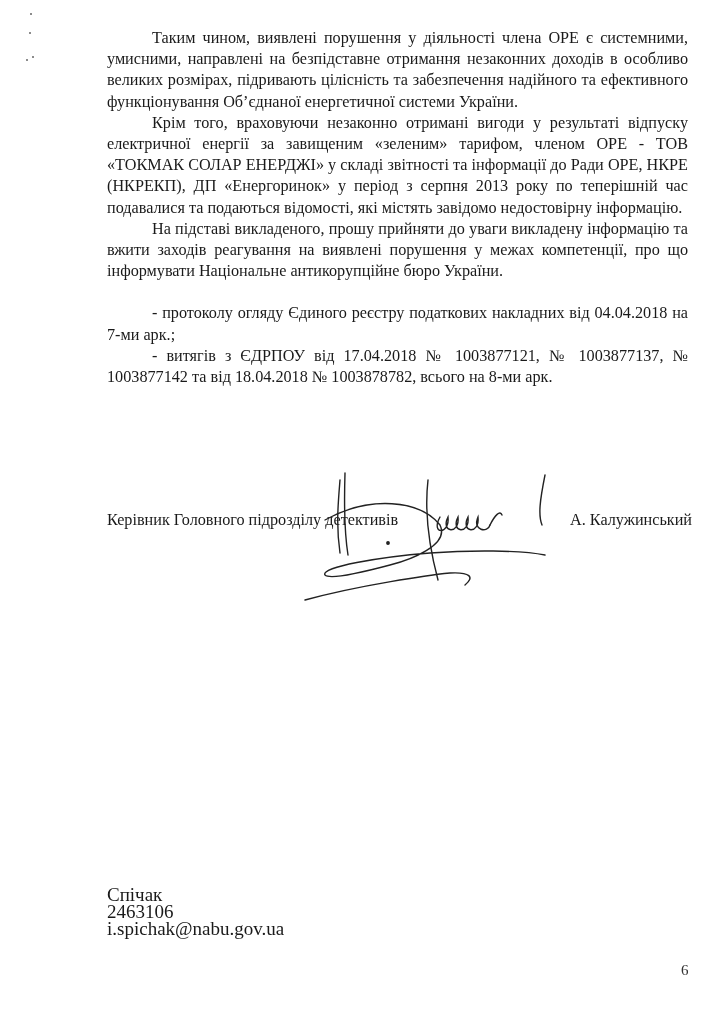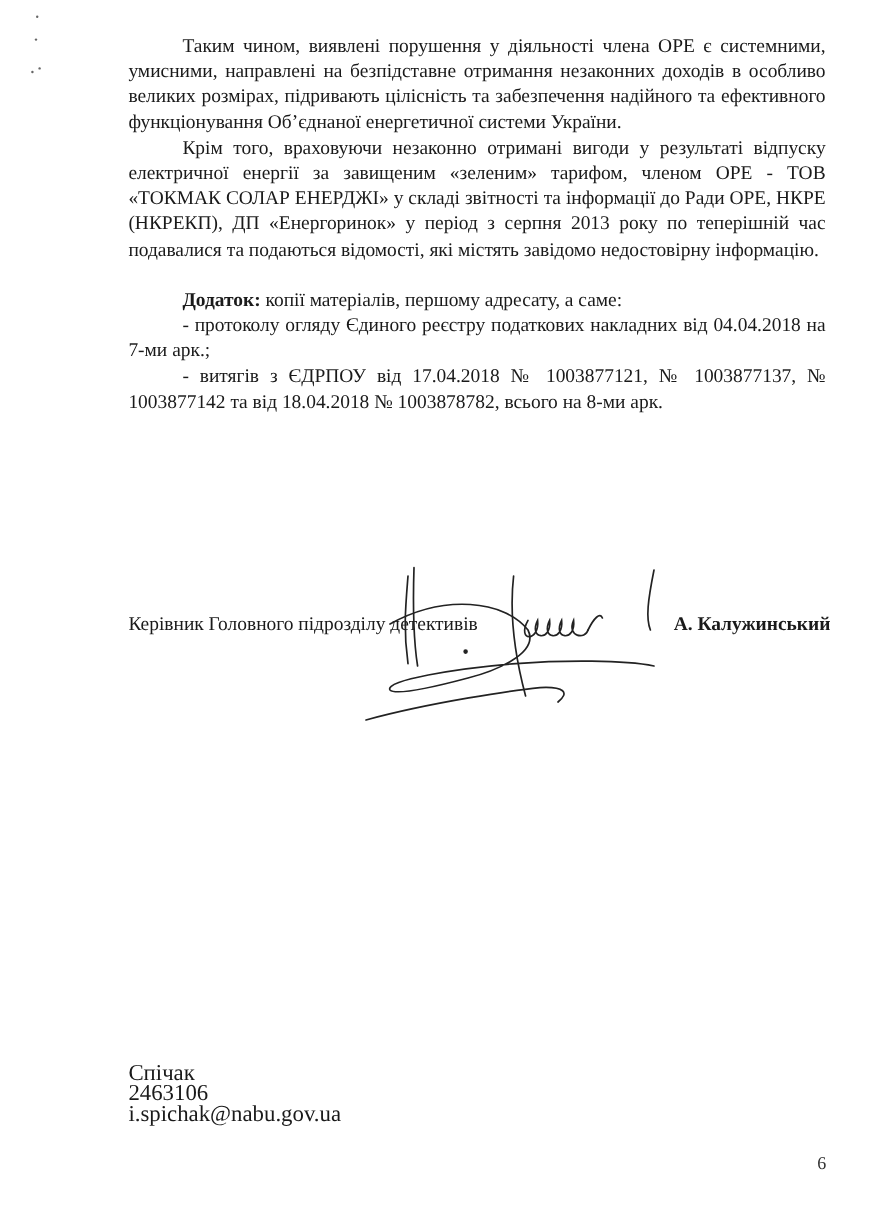--- a/index.html
+++ b/index.html
@@ -12,42 +12,42 @@
       position: absolute; left: 107px; top: 28px; width: 581px;
       font-size: 16.2px; line-height: 21.2px; text-align: justify;
     }
     .body-text p { margin: 0; text-indent: 45px; }
     .gap { height: 21px; }
     .bold { font-weight: bold; }
     .signoff {
       position: absolute; left: 107px; top: 510px; width: 585px;
       font-size: 16.2px; line-height: 21px;
     }
-    .signoff .name { position: absolute; right: 0; top: 0; font-weight: bold; }
+    .signoff .name { position: absolute; right: 0; top: 0; font-weight: normal; }
     .signature { position: absolute; left: 300px; top: 455px; width: 280px; height: 150px; }
     .contact {
       position: absolute; left: 107px; top: 886px; font-size: 19px; line-height: 17px;
     }
     .page-number { position: absolute; left: 681px; top: 962px; font-size: 15px; color: #333; }
     .speck { position: absolute; width: 2px; height: 2px; background: #666; border-radius: 1px; }
   </style>
 </head>
 <body>
 
 <div class="page">
   <span class="speck" style="left:30px;top:13px"></span>
   <span class="speck" style="left:29px;top:32px"></span>
   <span class="speck" style="left:26px;top:59px"></span>
   <span class="speck" style="left:32px;top:56px"></span>
 
   <div class="body-text">
     <p>Таким чином, виявлені порушення у діяльності члена ОРЕ є системними, умисними, направлені на безпідставне отримання незаконних доходів в особливо великих розмірах, підривають цілісність та забезпечення надійного та ефективного функціонування Об’єднаної енергетичної системи України.</p>
     <p>Крім того, враховуючи незаконно отримані вигоди у результаті відпуску електричної енергії за завищеним «зеленим» тарифом, членом ОРЕ - ТОВ «ТОКМАК СОЛАР ЕНЕРДЖІ» у складі звітності та інформації до Ради ОРЕ, НКРЕ (НКРЕКП), ДП «Енергоринок» у період з серпня 2013 року по теперішній час подавалися та подаються відомості, які містять завідомо недостовірну інформацію.</p>
+    <p>На підставі викладеного, прошу прийняти до уваги викладену інформацію та вжити заходів реагування на виявлені порушення у межах компетенції, про що інформувати Національне антикорупційне бюро України.</p>
     <div class="gap"></div>
-    <p><span class="bold">Додаток:</span><span> копії матеріалів, першому адресату, а саме:</span></p>
     <p>- протоколу огляду Єдиного реєстру податкових накладних від 04.04.2018 на 7-ми арк.;</p>
     <p>- витягів з ЄДРПОУ від 17.04.2018 № 1003877121, № 1003877137, № 1003877142 та від 18.04.2018 № 1003878782, всього на 8-ми арк.</p>
   </div>
 
   <div class="signoff">
     <span>Керівник Головного підрозділу детективів</span>
     <span class="name">А. Калужинський</span>
   </div>
 
   <svg class="signature" viewBox="0 0 280 150" fill="none" stroke="#222" stroke-width="1.4" stroke-linecap="round">

